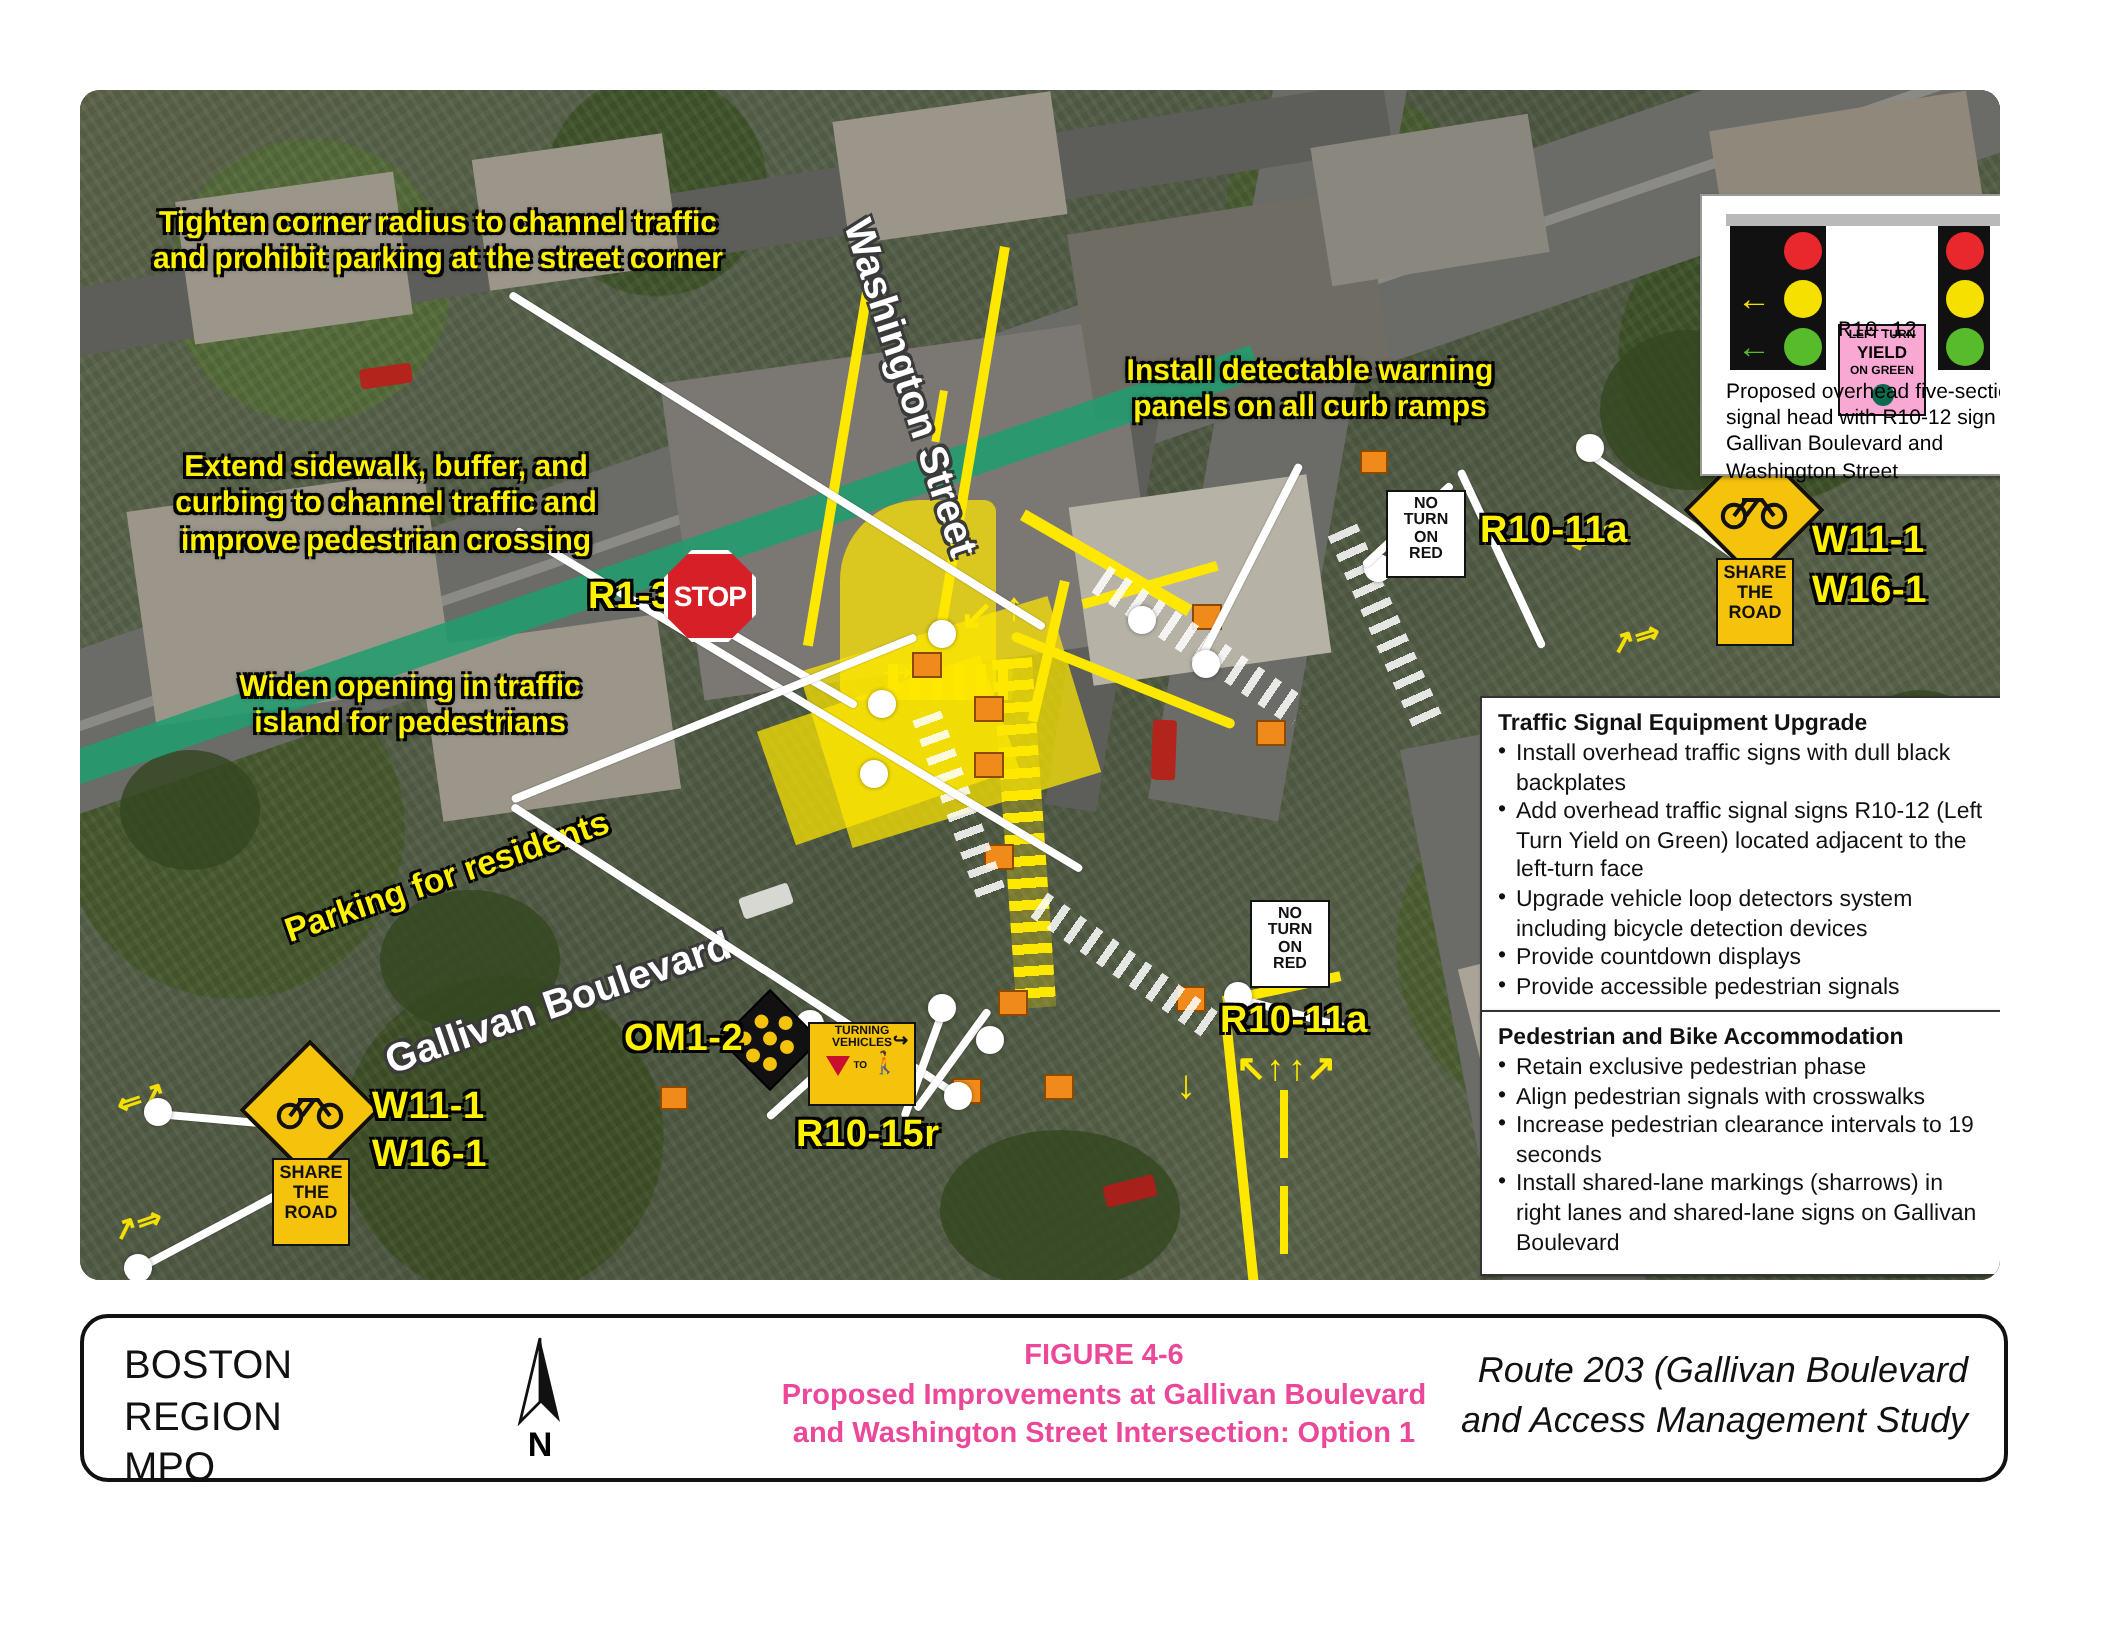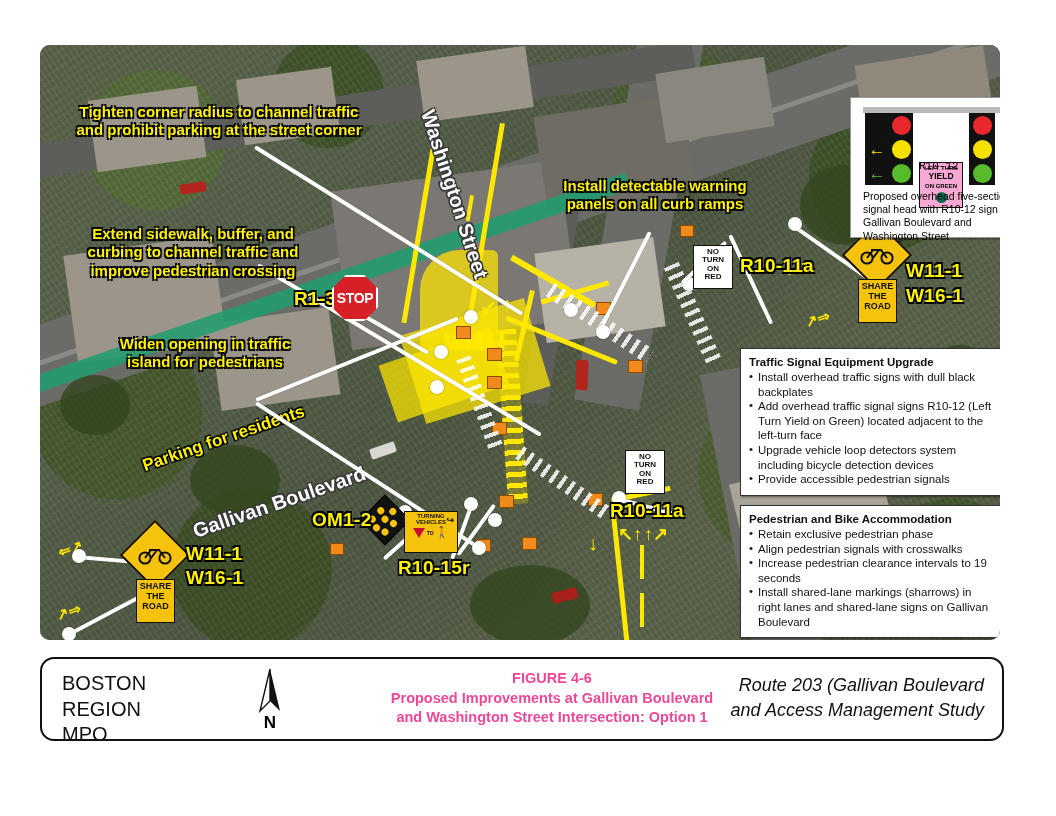--- a/index.html
+++ b/index.html
@@ -411,20 +411,21 @@
 
       <p>Proposed overhead five-section signal head with R10-12 sign for Gallivan Boulevard and Washington Street</p>
     </div>
 
     <div class="infobox" style="left:700px;top:303px;width:248px;padding:7px 8px 8px 8px;">
       <h4>Traffic Signal Equipment Upgrade</h4>
       <ul>
         <li>Install overhead traffic signs with dull black backplates</li>
         <li>Add overhead traffic signal signs R10-12 (Left Turn Yield on Green) located adjacent to the left-turn face</li>
         <li>Upgrade vehicle loop detectors system including bicycle detection devices</li>
+        <li>Provide countdown displays</li>
         <li>Provide accessible pedestrian signals</li>
       </ul>
     </div>
 
     <div class="infobox" style="left:700px;top:460px;width:248px;padding:7px 8px 8px 8px;">
       <h4>Pedestrian and Bike Accommodation</h4>
       <ul>
         <li>Retain exclusive pedestrian phase</li>
         <li>Align pedestrian signals with crosswalks</li>
         <li>Increase pedestrian clearance intervals to 19 seconds</li>

